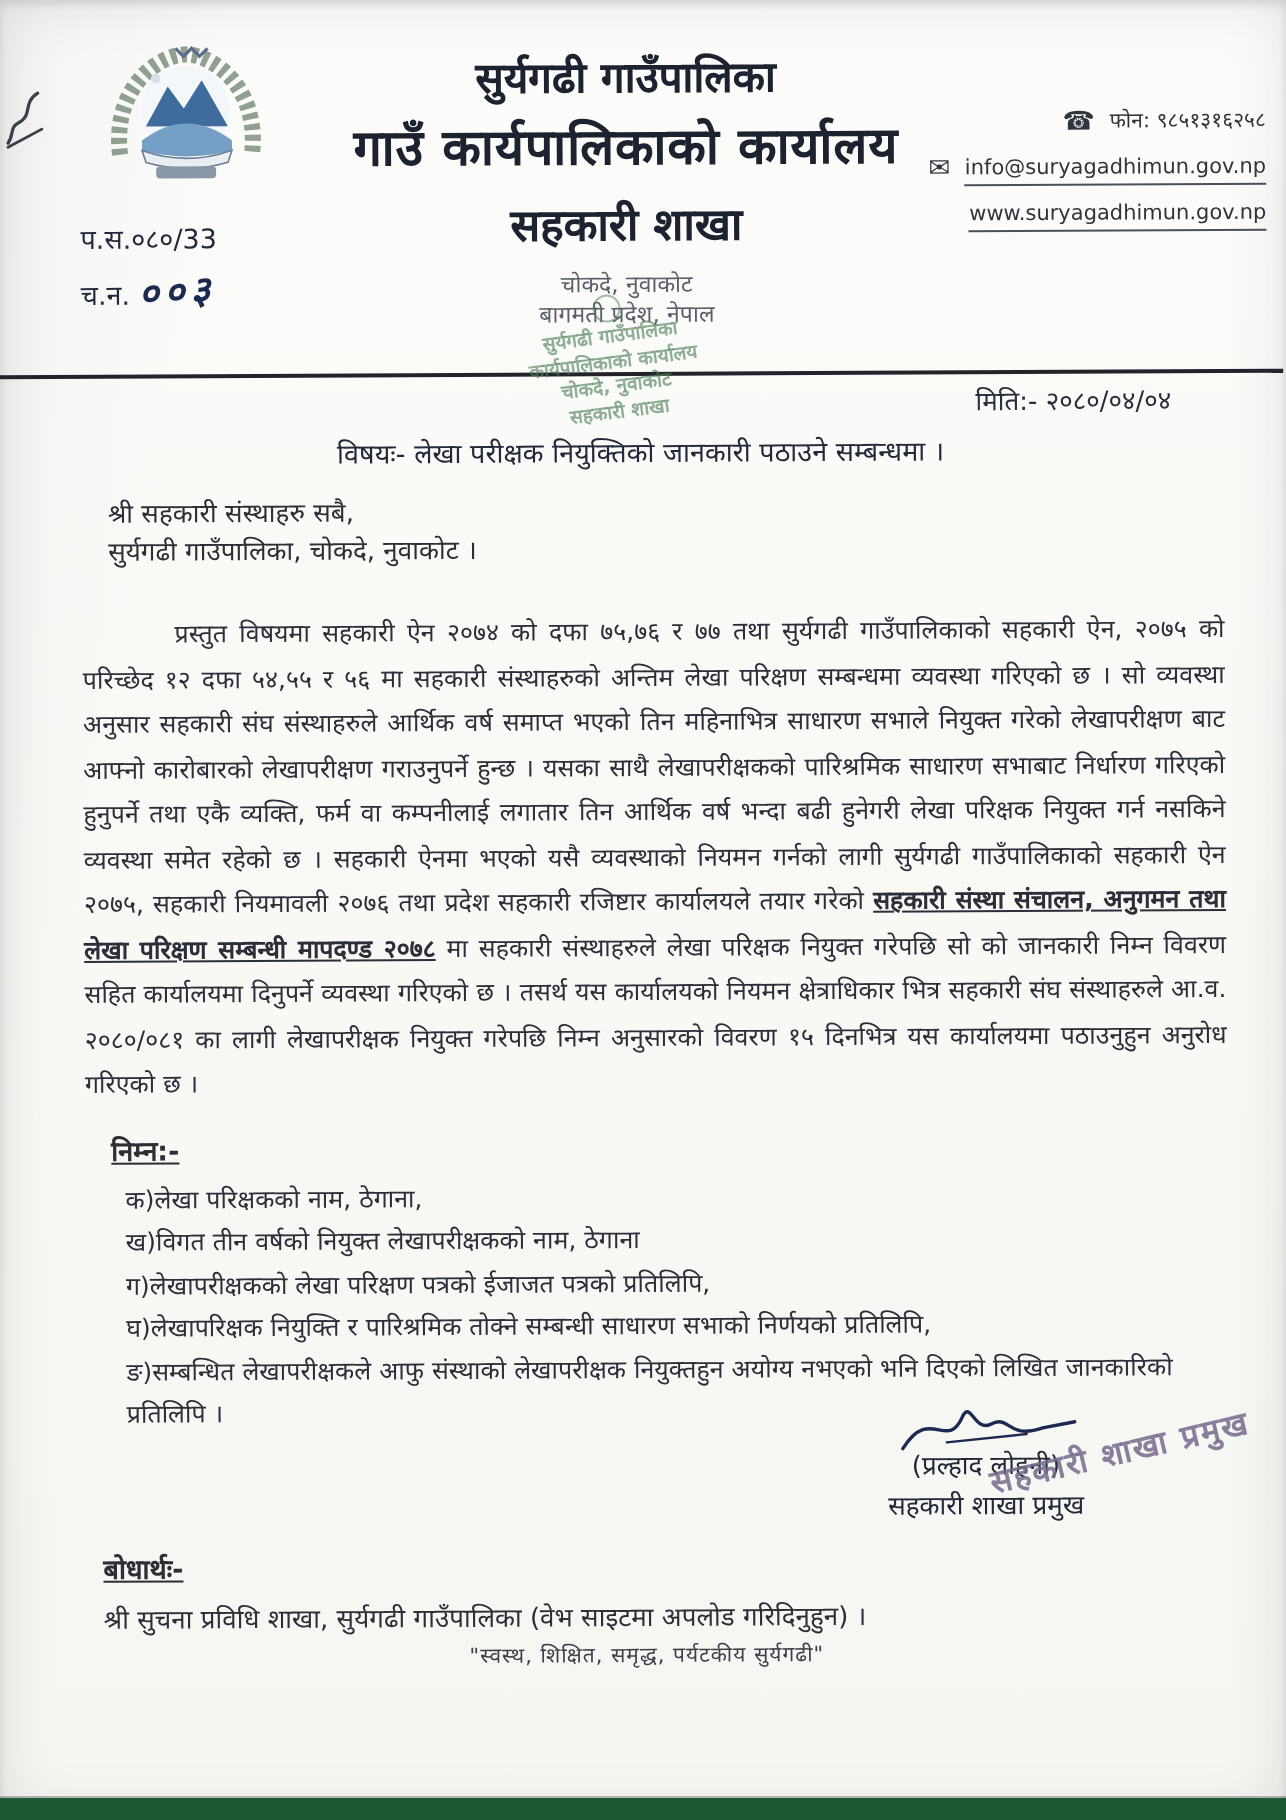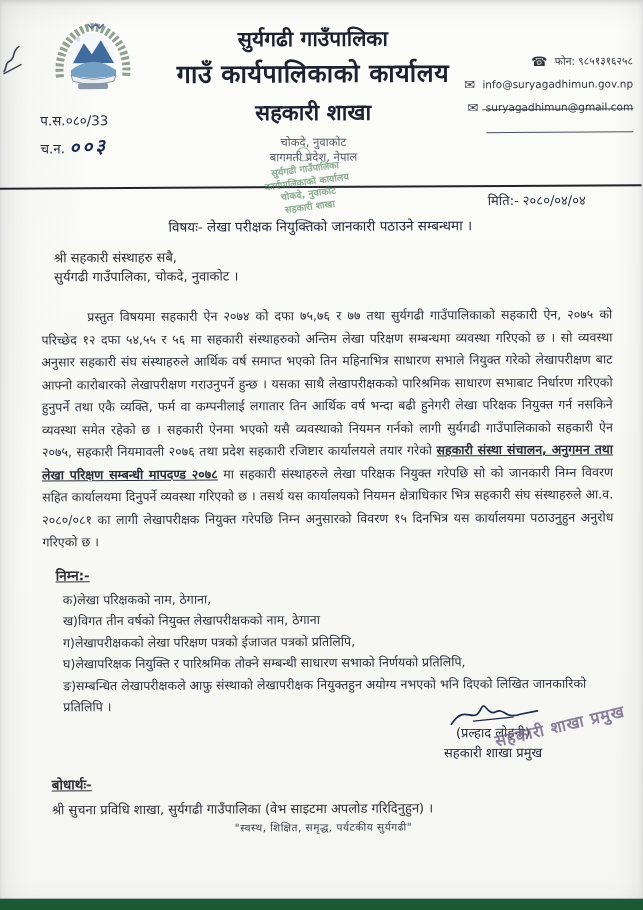--- a/index.html
+++ b/index.html
@@ -18,21 +18,21 @@
   .emblem { position:absolute; left:50px; top:20px; width:90px; height:80px; }
   .head-center { position:absolute; left:150px; top:24px; width:330px; text-align:center; color:#1d2230; }
   .t1 { font-size:21px; font-weight:bold; }
   .t2 { font-size:25px; font-weight:bold; margin-top:3px; letter-spacing:.5px; }
   .t3 { font-size:22px; font-weight:bold; margin-top:7px; }
   .addr { font-size:11.5px; color:#5a5f6b; margin-top:9px; line-height:15px; }
   .refs { position:absolute; left:42px; top:106px; font-size:13.5px; color:#242a3e; line-height:26px; }
   .hand-no { font-size:19px; font-weight:600; font-style:italic; letter-spacing:3px; color:#1c2a52; display:inline-block; transform:rotate(-3deg); }
   .contact { position:absolute; right:8px; top:52px; width:186px; font-size:10.5px; color:#30343d; line-height:21px;text-align:right; }
   .contact .row { white-space:nowrap; margin-bottom:2px; }
-  .contact .u { border-bottom:1px solid #4a4f5a; padding-bottom:19px; }
+  .contact .u { border-bottom:1px solid #4a4f5a; padding-bottom:2px; }
   .c-icon { font-size:13px; margin-right:4px; vertical-align:-1px; }
 
   .rule { position:absolute; left:0; right:0; top:186px; height:2px; background:#23232a; }
 
   
   .office-stamp {
     position:absolute; left:228px; top:147px; width:160px; text-align:center;
     color:rgba(76,126,88,.62); transform:rotate(-7deg);
     font-size:9.5px; line-height:12.5px; font-weight:bold; pointer-events:none;
   }
@@ -109,23 +109,22 @@
 
     <div class="contact">
       <div class="row">
         <span class="c-icon">☎</span>
         <span>फोन: ९८५१३१६२५८</span>
       </div>
       <div class="row">
         <span class="c-icon">✉</span>
         <span class="u">info@suryagadhimun.gov.np</span>
       </div>
-      <div class="row">
-        <span class="c-icon">✉</span>
-        <span class="u">suryagadhimun@gmail.com</span>
+      <div class="row" style="padding-left:20px;">
+        <span class="u">www.suryagadhimun.gov.np</span>
       </div>
     </div>
 
     <div class="rule"></div>
 
     <div class="office-stamp">
       <div class="dot"></div>
       <div>सुर्यगढी गाउँपालिका</div>
       <div>कार्यपालिकाको कार्यालय</div>
       <div>चोकदे, नुवाकोट</div>

